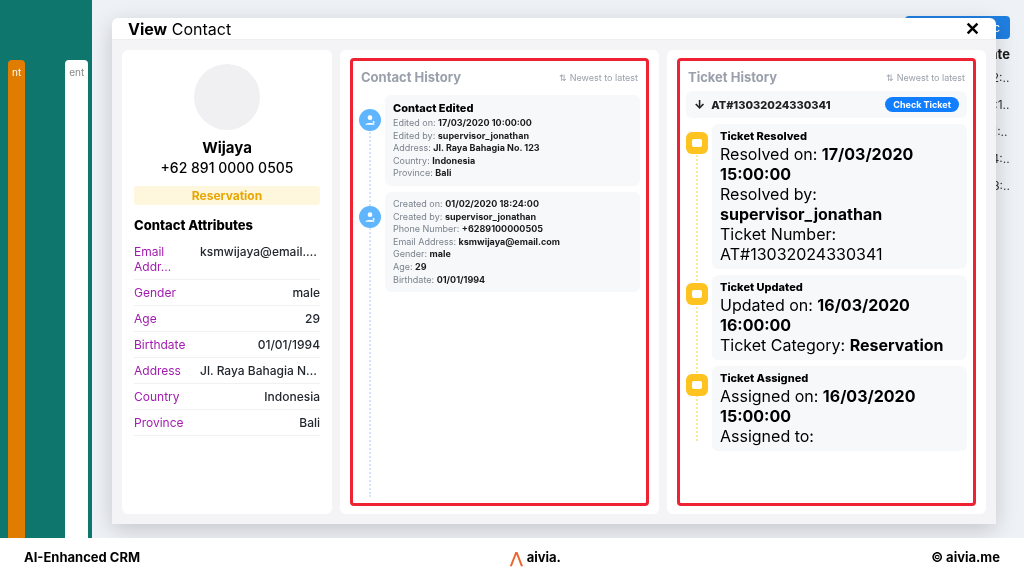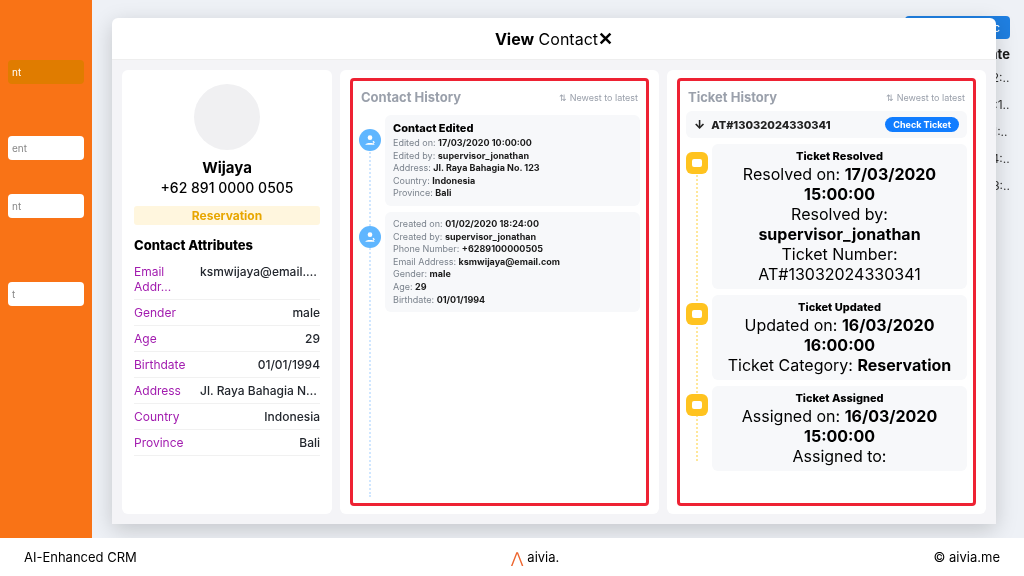--- a/index.html
+++ b/index.html
@@ -1,29 +1,29 @@
 <!DOCTYPE html>
 <html><head>
 <meta charset="utf-8">
 <style>
 * { box-sizing: border-box; margin: 0; padding: 0; }
 body { font-family: -apple-system, Inter, "Segoe UI", Arial, sans-serif; background:#faf6ef; width:1024px; height:576px; overflow:hidden; position:relative; }
 
 .bg-app { position:absolute; inset:0; display:flex; }
-.bg-sidebar { width:92px; background:#f97316; padding-top:60px; display:flex; flex-direction:column; gap:12px; }
+.bg-sidebar { width:92px; background:#0f766e; padding-top:60px; display:flex; gap:12px; }
 .bg-sidebar .item{ background:#fff; color:#888; border-radius:4px; margin:0 8px; font-size:10px; padding:6px 4px; }
 .bg-sidebar .item.primary{ background:#e07c00; color:#fff; }
 .bg-main { flex:1; background:#eef1f6; position:relative; }
 .upload-btn { position:absolute; right:14px; top:16px; background:#1f7fe1; color:#fff; font-size:12px; padding:4px 10px; border-radius:4px; }
 .date-head { position:absolute; right:14px; top:46px; font-size:13px; font-weight:700; color:#1a1a1a; }
 .date-list { position:absolute; right:14px; top:70px; display:flex; flex-direction:column; gap:12px; font-size:12px; color:#333; }
 .date-list span{ white-space:nowrap; }
 
 .modal { position:absolute; left:112px; top:18px; right:28px; bottom:52px; background:#fff; border-radius:6px; box-shadow:0 6px 22px rgba(0,0,0,.18); display:flex; flex-direction:column; }
-.modal-head{ display:flex; justify-content:center; align-items:center; padding:10px 16px; border-bottom:1px solid #eee; }
+.modal-head{ display:flex; justify-content:space-between; align-items:center; padding:0 16px; border-bottom:1px solid #eee; }
 .modal-head h2{ font-size:16px; font-weight:400; }
 .modal-head h2 b{ font-weight:700; }
 .close{ font-size:18px; cursor:pointer; font-weight:600; }
 .modal-body{ flex:1; background:#f4f4f7; padding:10px; display:flex; gap:8px; overflow:hidden; }
 
 .col-left{ width:210px; background:#fff; border-radius:6px; display:flex; flex-direction:column; align-items:center; padding:14px 12px; }
 .avatar{ width:66px; height:66px; border-radius:50%; background:#f0f0f2; margin-bottom:8px; }
 .name{ font-size:15px; font-weight:700; }
 .phone{ font-size:14px; margin-top:2px; font-weight:500; }
 .badge-res{ margin-top:10px; background:#fff6de; color:#e8a600; font-weight:700; font-size:12px; padding:2px 12px; border-radius:3px; width:100%; text-align:center; }
@@ -44,29 +44,29 @@
 .node .card{ background:#f7f8fa; border-radius:6px; padding:6px 8px; }
 .node .card h4{ font-size:11px; font-weight:800; margin-bottom:2px; }
 .node .card .line{ font-size:9px; color:#7a828c; line-height:1.4; }
 .node .card .line b{ color:#1a1a1a; font-weight:700; }
 .vline{ position:absolute; left:10px; top:34px; bottom:0; border-left:2px dotted #cfe6ff; }
 
 .ticket-row{ background:#f7f8fa; border-radius:6px; padding:6px 8px; display:flex; align-items:center; gap:6px; font-size:11px; font-weight:800; color:#6a6f78; margin-bottom:6px; }
 .ticket-row .arrow{ font-size:12px; }
 .ticket-row.open{ color:#222; }
 .chk-btn{ margin-left:auto; background:#117dff; color:#fff; font-size:9px; padding:2px 8px; border-radius:10px; font-weight:700; }
-.tnodes{ padding-left:26px; position:relative;text-align:center; }
+.tnodes{ padding-left:26px; position:relative; }
 .tnodes .vline{ border-left:2px dotted #ffe79a; left:10px; top:10px; bottom:10px; }
 .tnode{ position:relative; margin-bottom:6px; }
 .tnode .ticon{ position:absolute; left:-26px; top:8px; width:22px; height:22px; border-radius:6px; background:#ffc31f; display:flex; align-items:center; justify-content:center; }
 .tnode .ticon::after{ content:""; width:10px; height:8px; background:#fff; border-radius:2px; position:relative; }
 .tnode .card{ background:#f7f8fa; border-radius:6px; padding:5px 8px; }
 .tnode .card h4{ font-size:11px; font-weight:800; margin-bottom:1px; }
 
-.footer{ position:absolute; left:0; right:0; bottom:0; height:38px; background:#fff; display:flex; align-items:center; justify-content:space-between; padding:0 24px; font-size:13px; font-weight:400; }
+.footer{ position:absolute; left:0; right:0; bottom:0; height:38px; background:#fff; display:flex; align-items:center; justify-content:space-between; padding:0 24px; font-size:13px; font-weight:700; }
 .footer .logo{ display:flex; align-items:center; gap:4px; }
 .footer .logo .mark{ color:#ed652e; font-size:15px; }
 </style>
 </head>
 <body>
 
 <div class="bg-app">
   <div class="bg-sidebar">
     <div class="item primary">nt</div>
     <div style="height:28px"></div>

